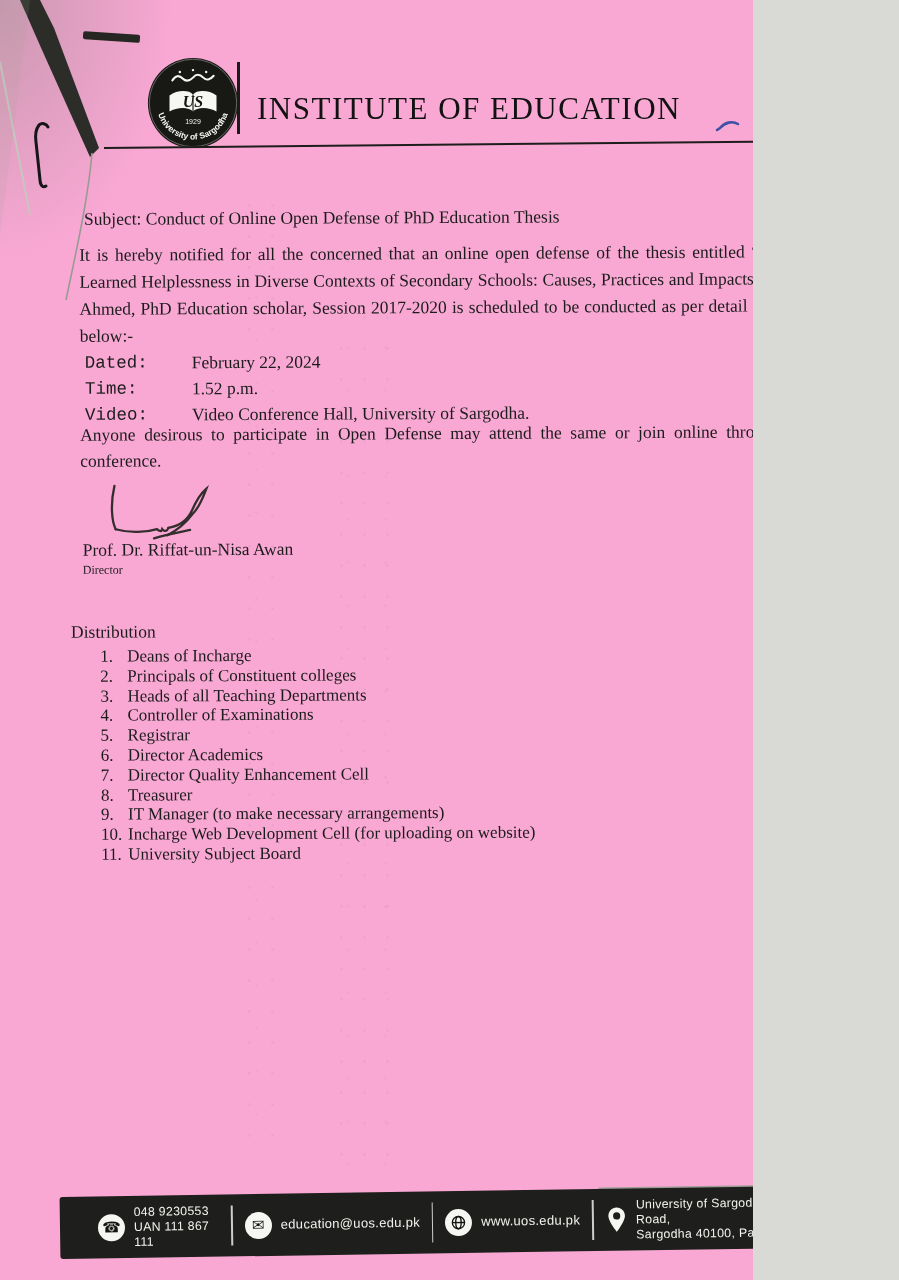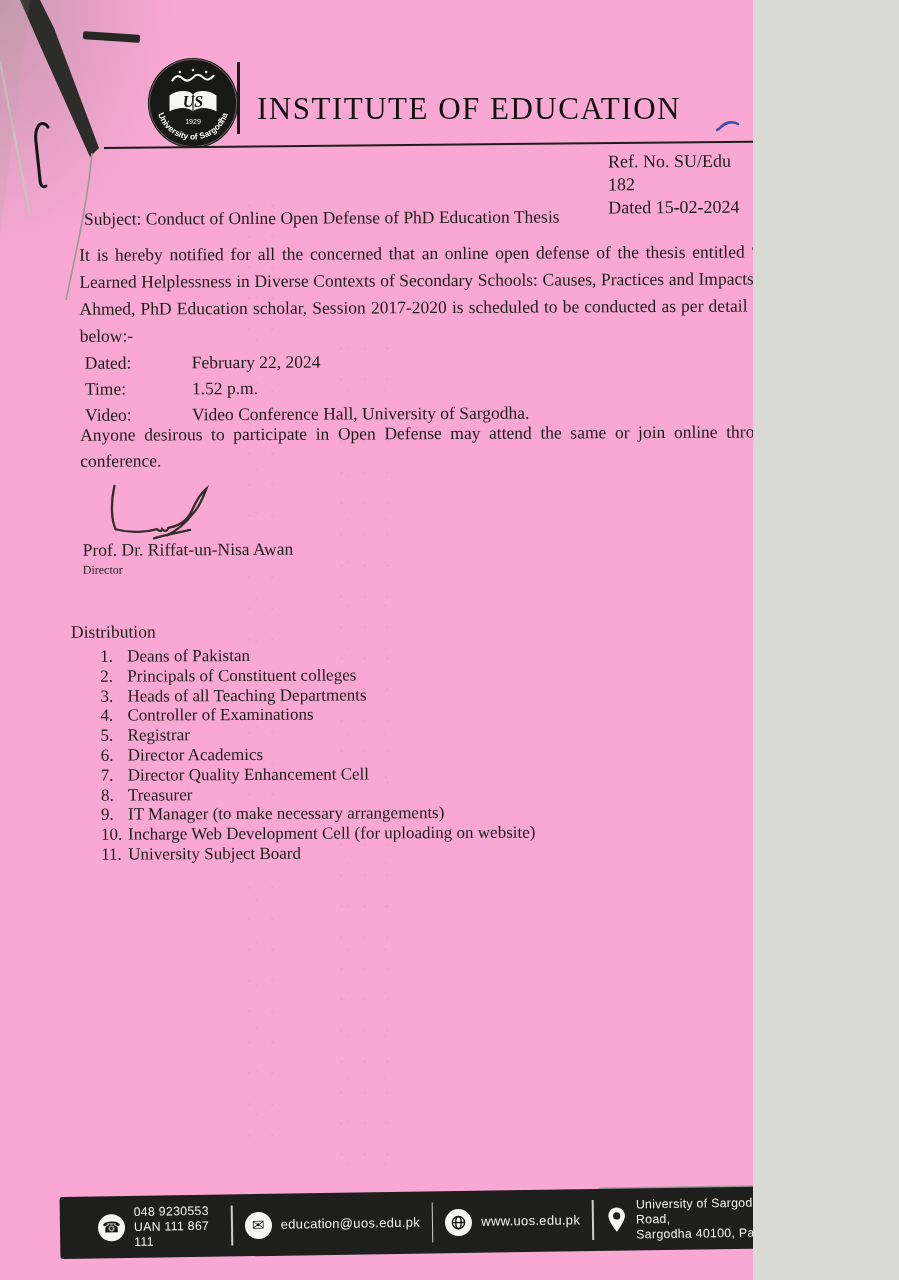--- a/index.html
+++ b/index.html
@@ -26,21 +26,21 @@
   
   .refblock{position:absolute;left:608px;top:150px;font-size:18px;line-height:23px;transform:rotate(-0.3deg);}
 
   
   .content{position:absolute;left:0;top:0;width:899px;transform:rotate(-0.28deg);transform-origin:450px 0;}
   .subject{position:absolute;left:83px;top:207px;font-size:17.5px;}
   .para1{position:absolute;left:78px;top:240px;width:747px;font-size:17.5px;line-height:27px;
          text-align:justify;}
   .details{position:absolute;left:83px;top:348px;font-size:17.5px;line-height:26px;}
   .detail-row{display:flex;}
-  .detail-label{width:107px;}
+  .detail-label{width:107px;font-family:Liberation Mono, monospace;}
   .para2{position:absolute;left:78px;top:420px;width:748px;font-size:17.5px;line-height:26px;
          text-align:justify;}
   .signature{position:absolute;left:92px;top:477px;width:160px;height:62px;}
   .sig-name{position:absolute;left:80px;top:538px;font-size:17.5px;}
   .sig-title{position:absolute;left:80px;top:561px;font-size:12px;}
 
   .distribution{position:absolute;left:60px;top:620px;font-size:17px;}
   .dist-heading{margin-left:8px;font-size:17.5px;}
   .dist-rows{margin-top:4px;}
   .dist-row{line-height:19.8px;white-space:nowrap;}
@@ -93,24 +93,20 @@
       </defs>
     <text font-family="Liberation Sans,sans-serif" font-size="9" font-weight="bold" fill="#f6f6f2">
       <textPath href="#arcB" startOffset="50%" text-anchor="middle">University of Sargodha</textPath>
     </text>
   </svg>
 
   <div class="hdr-divider"></div>
   <div class="institute">INSTITUTE OF EDUCATION</div>
   <div class="hdr-rule"></div>
 
-  <div class="refblock">
-    <div>Ref. No. SU/Edu  182</div>
-    <div>Dated  15-02-2024</div>
-  </div>
 
   <div class="content">
     <div class="subject">Subject: Conduct of Online Open Defense of PhD Education Thesis</div>
     <div class="para1">It is hereby notified for all the concerned that an online open defense of the thesis entitled “Learners’ Learned Helplessness in Diverse Contexts of Secondary Schools: Causes, Practices and Impacts” of Wazir Ahmed, PhD Education scholar, Session 2017-2020 is scheduled to be conducted as per detail mentioned below:-</div>
 
     <div class="details">
       <div class="detail-row">
         <span class="detail-label">Dated:</span>
         <span>February 22, 2024</span>
       </div>
@@ -134,21 +130,21 @@
         <path d="M55,58 C68,54 80,52 90,50"></path>
       </g>
     </svg>
 
     <div class="sig-name">Prof. Dr. Riffat-un-Nisa Awan</div>
     <div class="sig-title">Director</div>
 
     <div class="distribution">
       <div class="dist-heading">Distribution</div>
       <div class="dist-rows" id="dist-rows">
-          <div class="dist-row"><span class="dist-num">1.</span><span>Deans of Pakistan</span></div>
+          <div class="dist-row"><span class="dist-num">1.</span><span>Deans of Incharge</span></div>
           <div class="dist-row"><span class="dist-num">2.</span><span>Principals of Constituent colleges</span></div>
           <div class="dist-row"><span class="dist-num">3.</span><span>Heads of all Teaching Departments</span></div>
           <div class="dist-row"><span class="dist-num">4.</span><span>Controller of Examinations</span></div>
           <div class="dist-row"><span class="dist-num">5.</span><span>Registrar</span></div>
           <div class="dist-row"><span class="dist-num">6.</span><span>Director Academics</span></div>
           <div class="dist-row"><span class="dist-num">7.</span><span>Director Quality Enhancement Cell</span></div>
           <div class="dist-row"><span class="dist-num">8.</span><span>Treasurer</span></div>
           <div class="dist-row"><span class="dist-num">9.</span><span>IT Manager (to make necessary arrangements)</span></div>
           <div class="dist-row"><span class="dist-num">10.</span><span>Incharge Web Development Cell (for uploading on website)</span></div>
           <div class="dist-row"><span class="dist-num">11.</span><span>University Subject Board</span></div>

